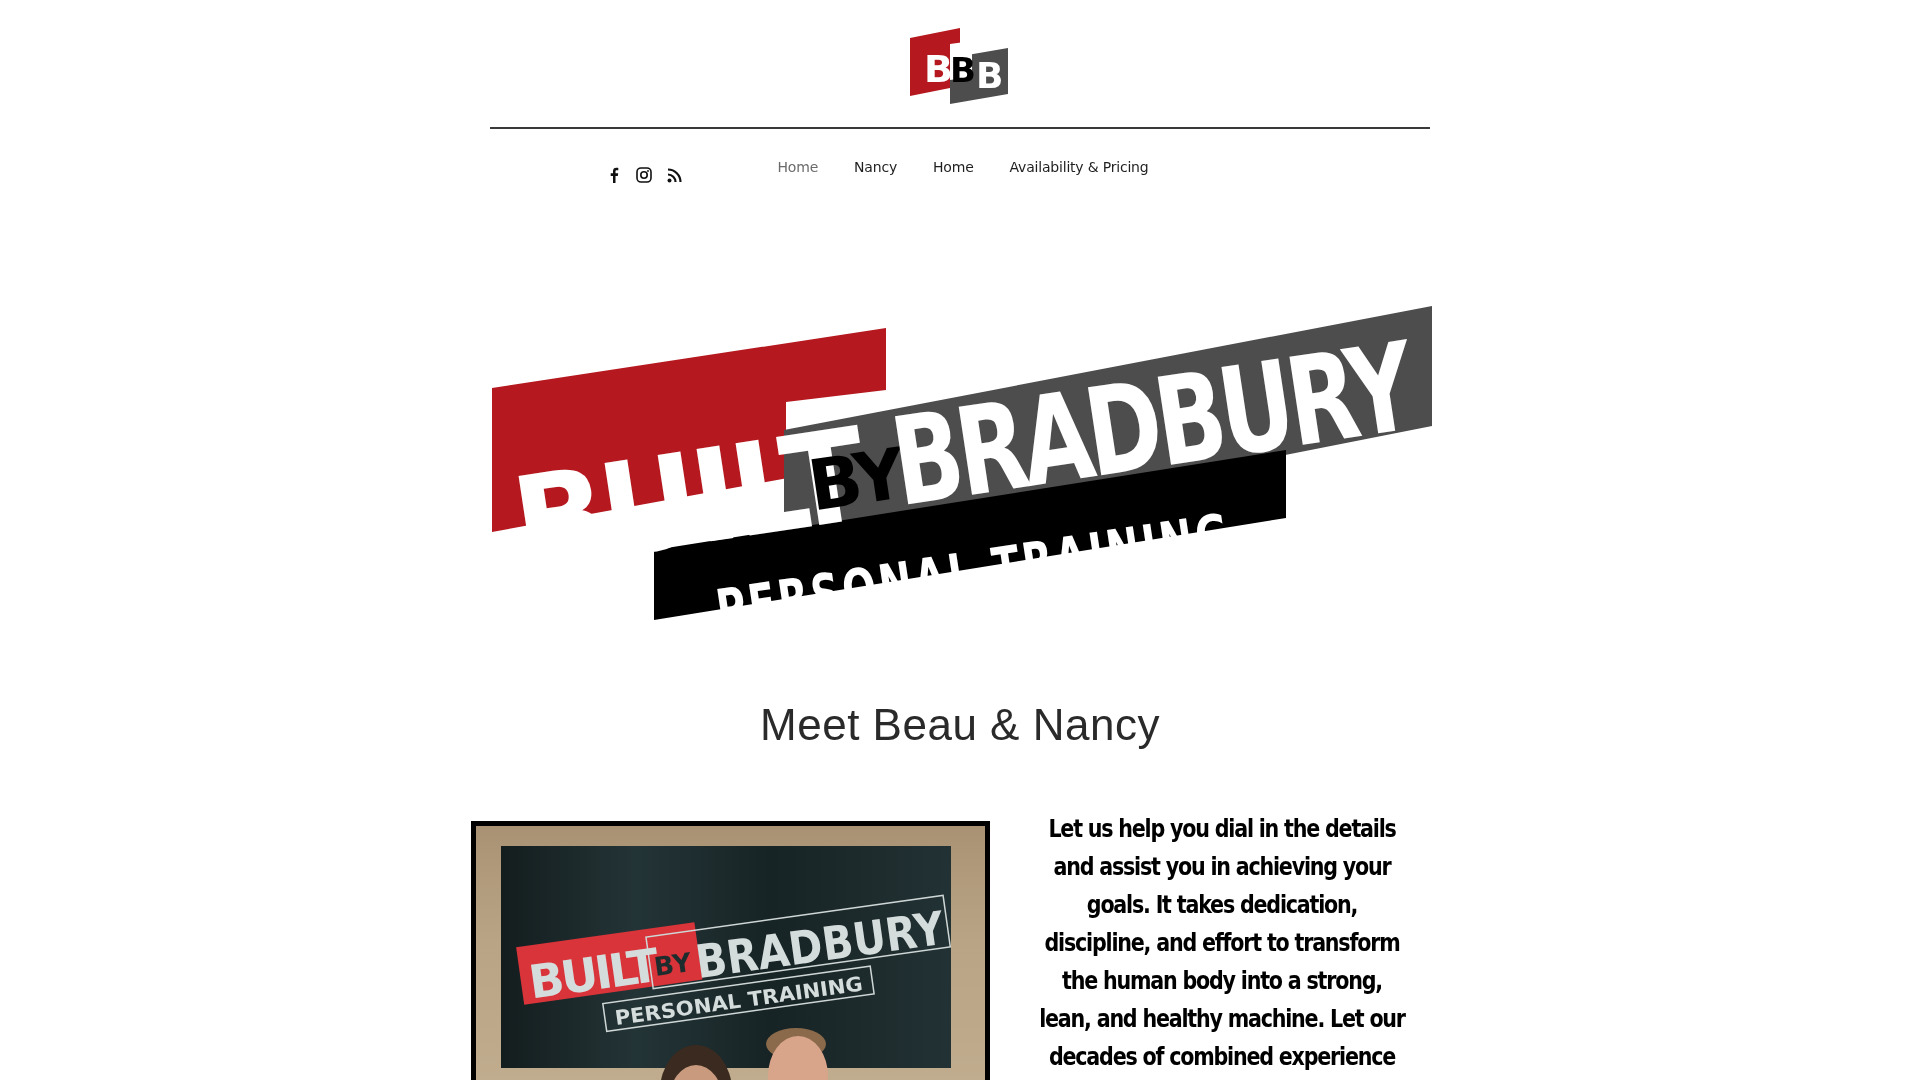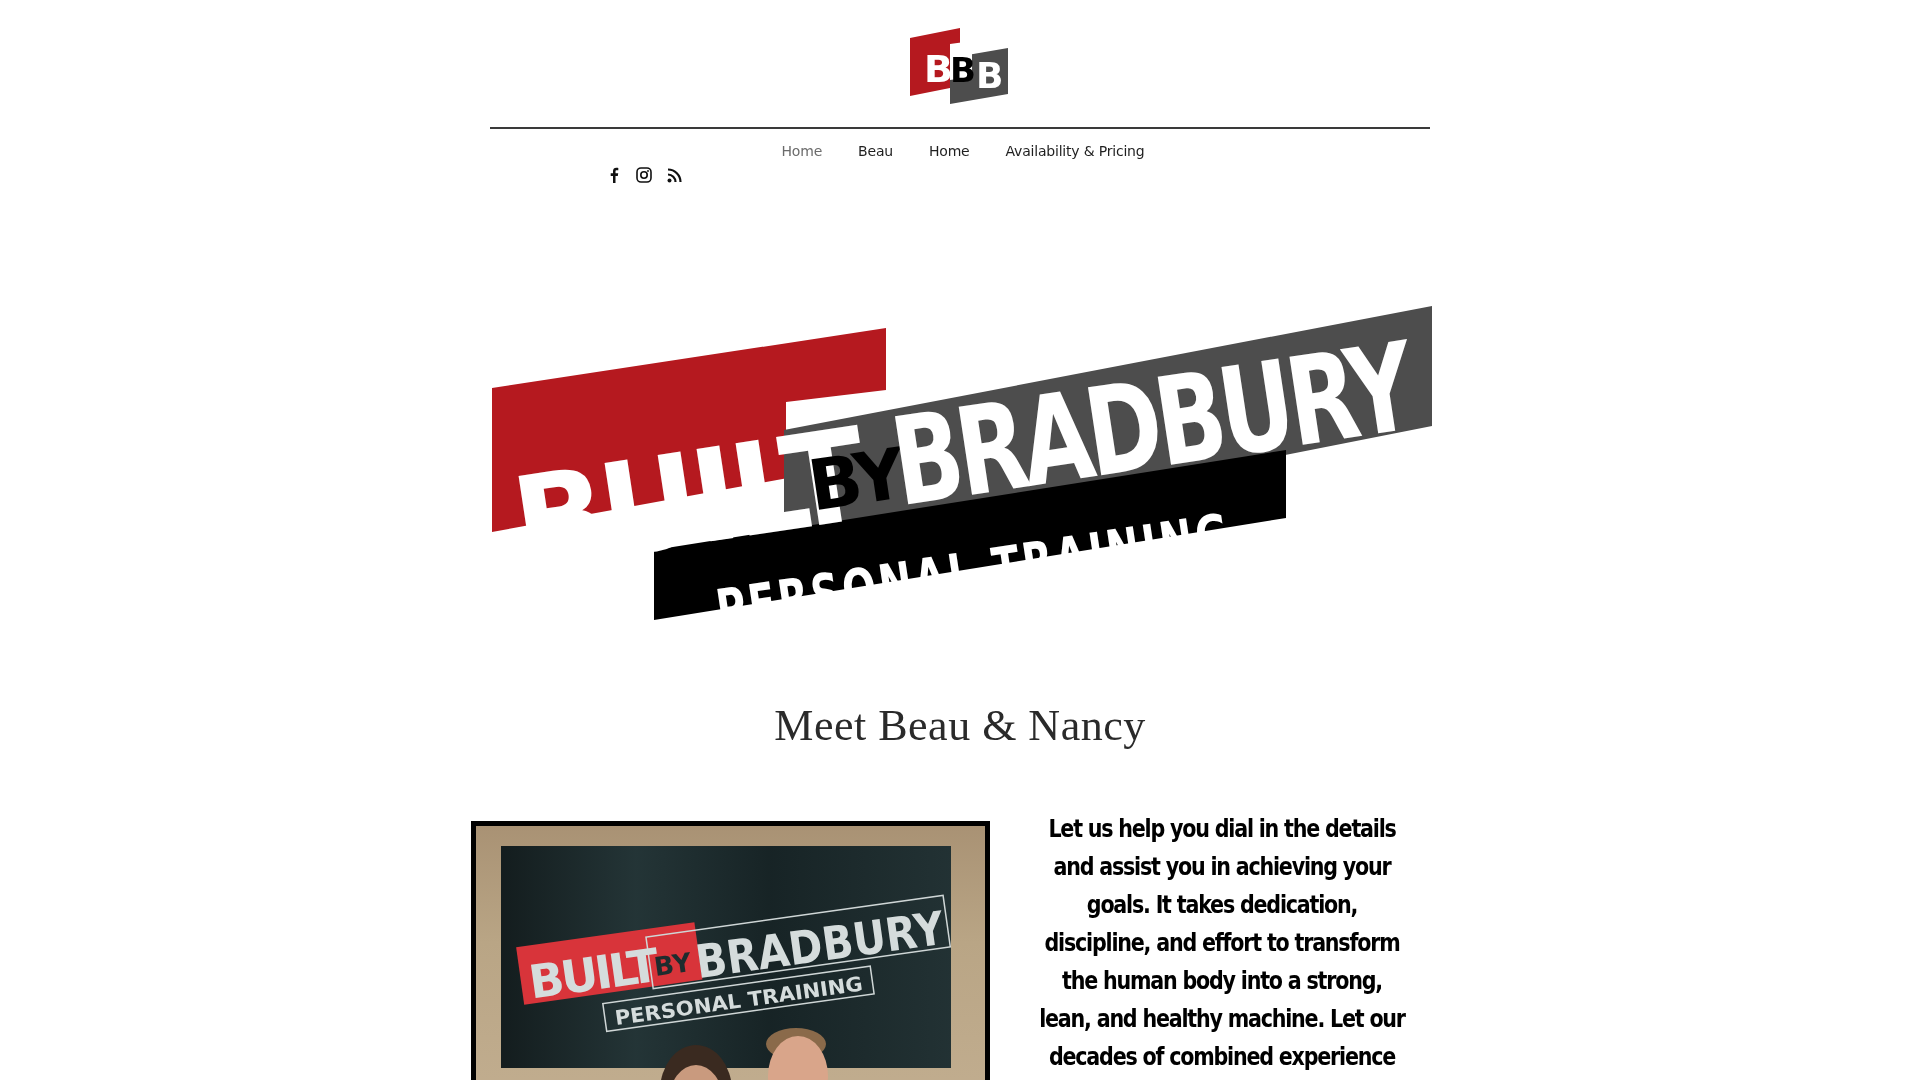--- a/index.html
+++ b/index.html
@@ -5,30 +5,30 @@
   html, body { margin:0; padding:0; }
   body { width:1920px; height:1080px; overflow:hidden; background:#ffffff; position:relative; font-family:"Liberation Sans", sans-serif; }
   .abs { position:absolute; }
 
   
   #mini-logo { left:908px; top:24px; width:104px; height:82px; }
 
   #header-line { left:490px; top:127px; width:940px; height:2px; background:#3a3a3a; }
 
   #nav { left:0; top:143px; width:1920px; height:24px; display:flex; justify-content:center; }
-  #nav .nav-inner { display:flex; gap:36px; margin-left:6px; }
+  #nav .nav-inner { display:flex; gap:36px; margin-left:6px;margin-top:16px; }
   .nav-item { font-family:"DejaVu Sans", sans-serif; font-size:14px; color:#1f1f1f; text-decoration:none; cursor:pointer; letter-spacing:-0.2px; }
   .nav-item.active { color:#6b6b6b; }
 
   #social { left:606px; top:166px; display:flex; gap:14px; align-items:center; }
   .soc { width:16px; height:18px; display:flex; align-items:center; justify-content:center; cursor:pointer; }
 
   #hero-logo { left:490px; top:272px; width:942px; height:350px; }
 
-  #meet-title { left:0; top:700px; width:1920px; text-align:center; font-family:Liberation Serif, serif; font-weight:200; font-size:44px; color:#2a2a2a; letter-spacing:0.5px; margin:0; font-weight:normal; }
+  #meet-title { left:0; top:700px; width:1920px; text-align:center; font-family:Liberation Sans, sans-serif; font-weight:200; font-size:44px; color:#2a2a2a; letter-spacing:0.5px; margin:0; font-weight:normal; }
 
   #intro-text { left:1003px; top:810px; width:438px; text-align:center; font-family:"DejaVu Sans", sans-serif; font-weight:bold; font-size:24px; line-height:38px; color:#000; letter-spacing:-1.4px; transform:scaleX(0.86); transform-origin:center top; }
 
   #photo { left:471px; top:821px; width:519px; height:300px; background:#000; box-sizing:border-box; padding:5px; }
   #photo .inner { width:100%; height:100%; background:linear-gradient(#a99274,#b9a585 40%,#c2ae90); position:relative; overflow:hidden; }
 </style>
 </head>
 <body>
 
 <svg id="mini-logo" class="abs" viewBox="0 0 104 82">
@@ -38,21 +38,21 @@
   <text x="16" y="58" font-family="DejaVu Sans" font-weight="bold" font-size="38" fill="#fff">B</text>
   <text x="42" y="58" font-family="DejaVu Sans" font-weight="bold" font-size="34" fill="#000">B</text>
   <text x="68" y="64" font-family="DejaVu Sans" font-weight="bold" font-size="36" fill="#fff">B</text>
 </svg>
 
 <div id="header-line" class="abs"></div>
 
 <nav id="nav" class="abs">
   <div class="nav-inner">
     <a class="nav-item active">Home</a>
-    <a class="nav-item">Beau</a>
+    <a class="nav-item">Nancy</a>
     <a class="nav-item">Home</a>
     <a class="nav-item">Availability &amp; Pricing</a>
   </div>
 </nav>
 
 <div id="social" class="abs">
   <span class="soc">
     <svg width="10" height="16" viewBox="0 0 10 16">
         <path d="M6.5 16V9h2.3l.4-2.7H6.5V4.6c0-.8.2-1.3 1.3-1.3H9.3V.9C9 .8 8.2.7 7.3.7 5.3.7 4 1.9 4 4.1v2.2H1.7V9H4v7z" fill="#111"></path>
       </svg>

